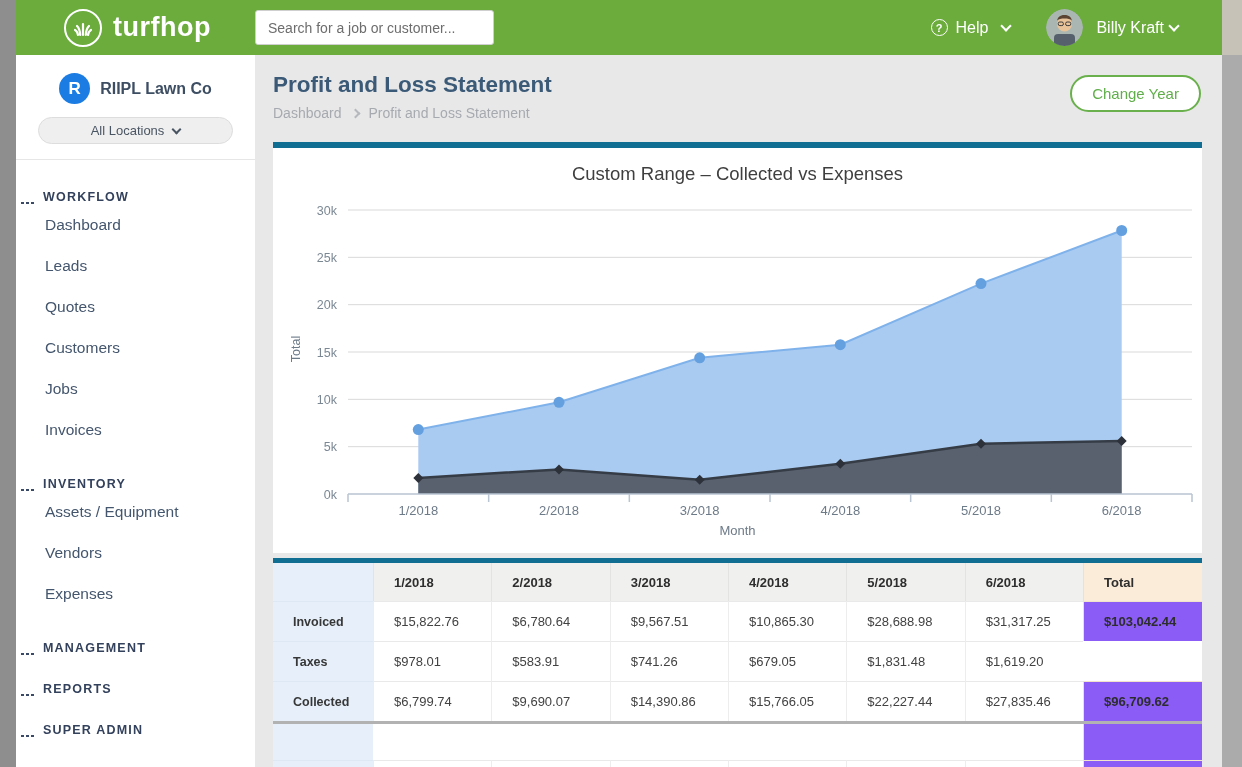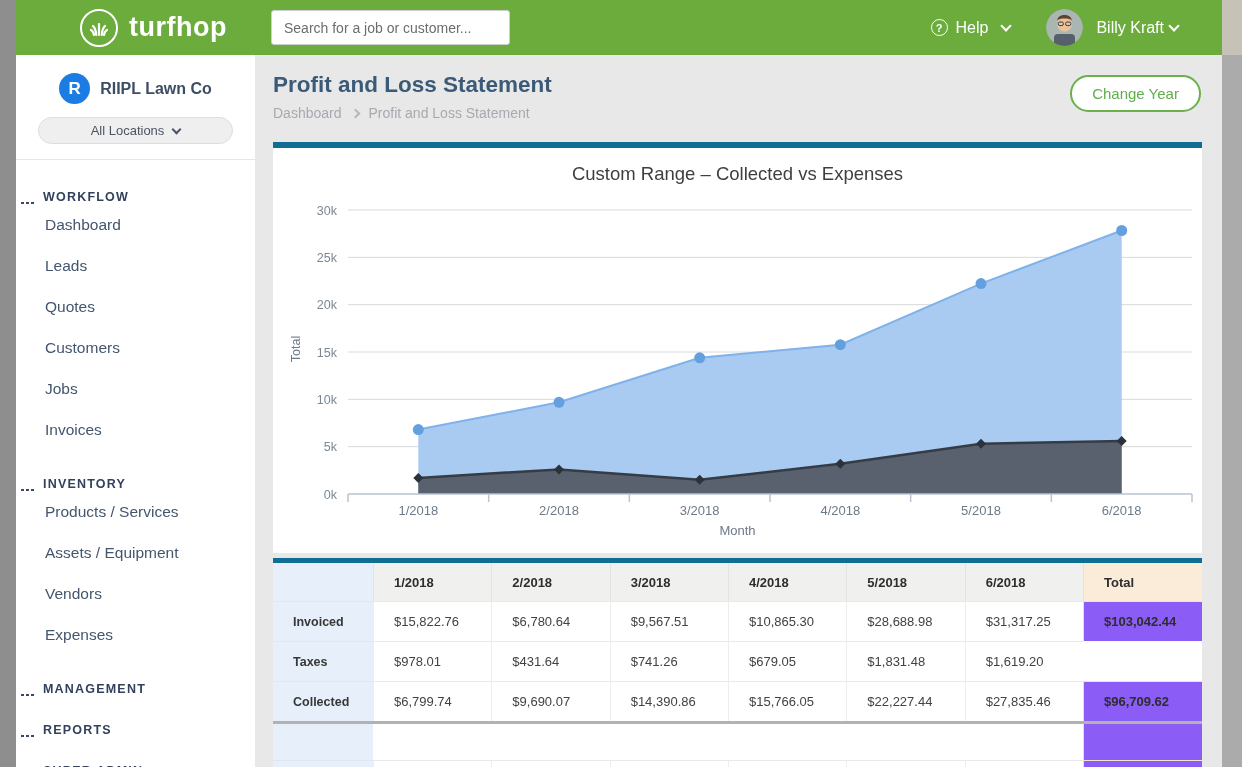--- a/index.html
+++ b/index.html
@@ -6,21 +6,21 @@
     font-family:"Liberation Sans",sans-serif;background:#e8e8e8;position:relative;}
   *{box-sizing:border-box;}
 
   
   .left-strip{position:absolute;left:0;top:0;width:16px;height:767px;background:#8e8e8e;z-index:9;}
   .right-track{position:absolute;left:1222px;top:0;width:20px;height:767px;background:#c6c2b8;z-index:9;}
   .right-thumb{position:absolute;left:0;top:55px;width:20px;height:712px;background:#ababab;}
 
   
   .topbar{position:absolute;left:16px;top:0;width:1206px;height:55px;background:#6bac3c;
-    display:flex;align-items:center;z-index:5;padding-left:16px;}
+    display:flex;align-items:center;z-index:5;}
   .brand{display:flex;align-items:center;gap:11px;margin-left:48px;cursor:pointer;}
   .logo-circle{width:38px;height:38px;border:2.5px solid #fff;border-radius:50%;
     display:flex;align-items:center;justify-content:center;}
   .brand-text{color:#fff;font-size:27px;font-weight:700;letter-spacing:.5px;}
   .search-wrap{margin-left:44px;border-radius:8px;}
   .search-input{width:239px;height:35px;border:1px solid #cfcfcf;border-radius:3px;background:#fff;
     padding:0 12px;font-size:14px;color:#555;font-family:"Liberation Sans",sans-serif;outline:none;}
   .search-input::placeholder{color:#6d6d6d;}
   .tb-right{margin-left:auto;margin-right:44px;display:flex;align-items:center;}
   .help-group{display:flex;align-items:center;gap:8px;color:#fff;font-size:16px;cursor:pointer;}
@@ -160,21 +160,20 @@
       <div class="nav-item">Dashboard</div>
       <div class="nav-item">Leads</div>
       <div class="nav-item">Quotes</div>
       <div class="nav-item">Customers</div>
       <div class="nav-item">Jobs</div>
       <div class="nav-item">Invoices</div>
       <div class="nav-head">
         <span class="dash-icon"></span>
         <span class="nav-head-label">INVENTORY</span>
       </div>
-      <div class="nav-item">Products / Services</div>
       <div class="nav-item">Assets / Equipment</div>
       <div class="nav-item">Vendors</div>
       <div class="nav-item">Expenses</div>
       <div class="nav-head">
         <span class="dash-icon"></span>
         <span class="nav-head-label">MANAGEMENT</span>
       </div>
       <div class="nav-head">
         <span class="dash-icon"></span>
         <span class="nav-head-label">REPORTS</span>
@@ -266,21 +265,21 @@
           <div class="td-cell c-val">$6,780.64</div>
           <div class="td-cell c-val">$9,567.51</div>
           <div class="td-cell c-val">$10,865.30</div>
           <div class="td-cell c-val">$28,688.98</div>
           <div class="td-cell c-val">$31,317.25</div>
           <div class="td-cell c-total">$103,042.44</div>
         </div>
         <div class="t-row t-data">
           <div class="td-cell c-label">Taxes</div>
           <div class="td-cell c-val">$978.01</div>
-          <div class="td-cell c-val">$431.64</div>
+          <div class="td-cell c-val">$583.91</div>
           <div class="td-cell c-val">$741.26</div>
           <div class="td-cell c-val">$679.05</div>
           <div class="td-cell c-val">$1,831.48</div>
           <div class="td-cell c-val">$1,619.20</div>
         </div>
         <div class="t-row t-data">
           <div class="td-cell c-label">Collected</div>
           <div class="td-cell c-val">$6,799.74</div>
           <div class="td-cell c-val">$9,690.07</div>
           <div class="td-cell c-val">$14,390.86</div>

